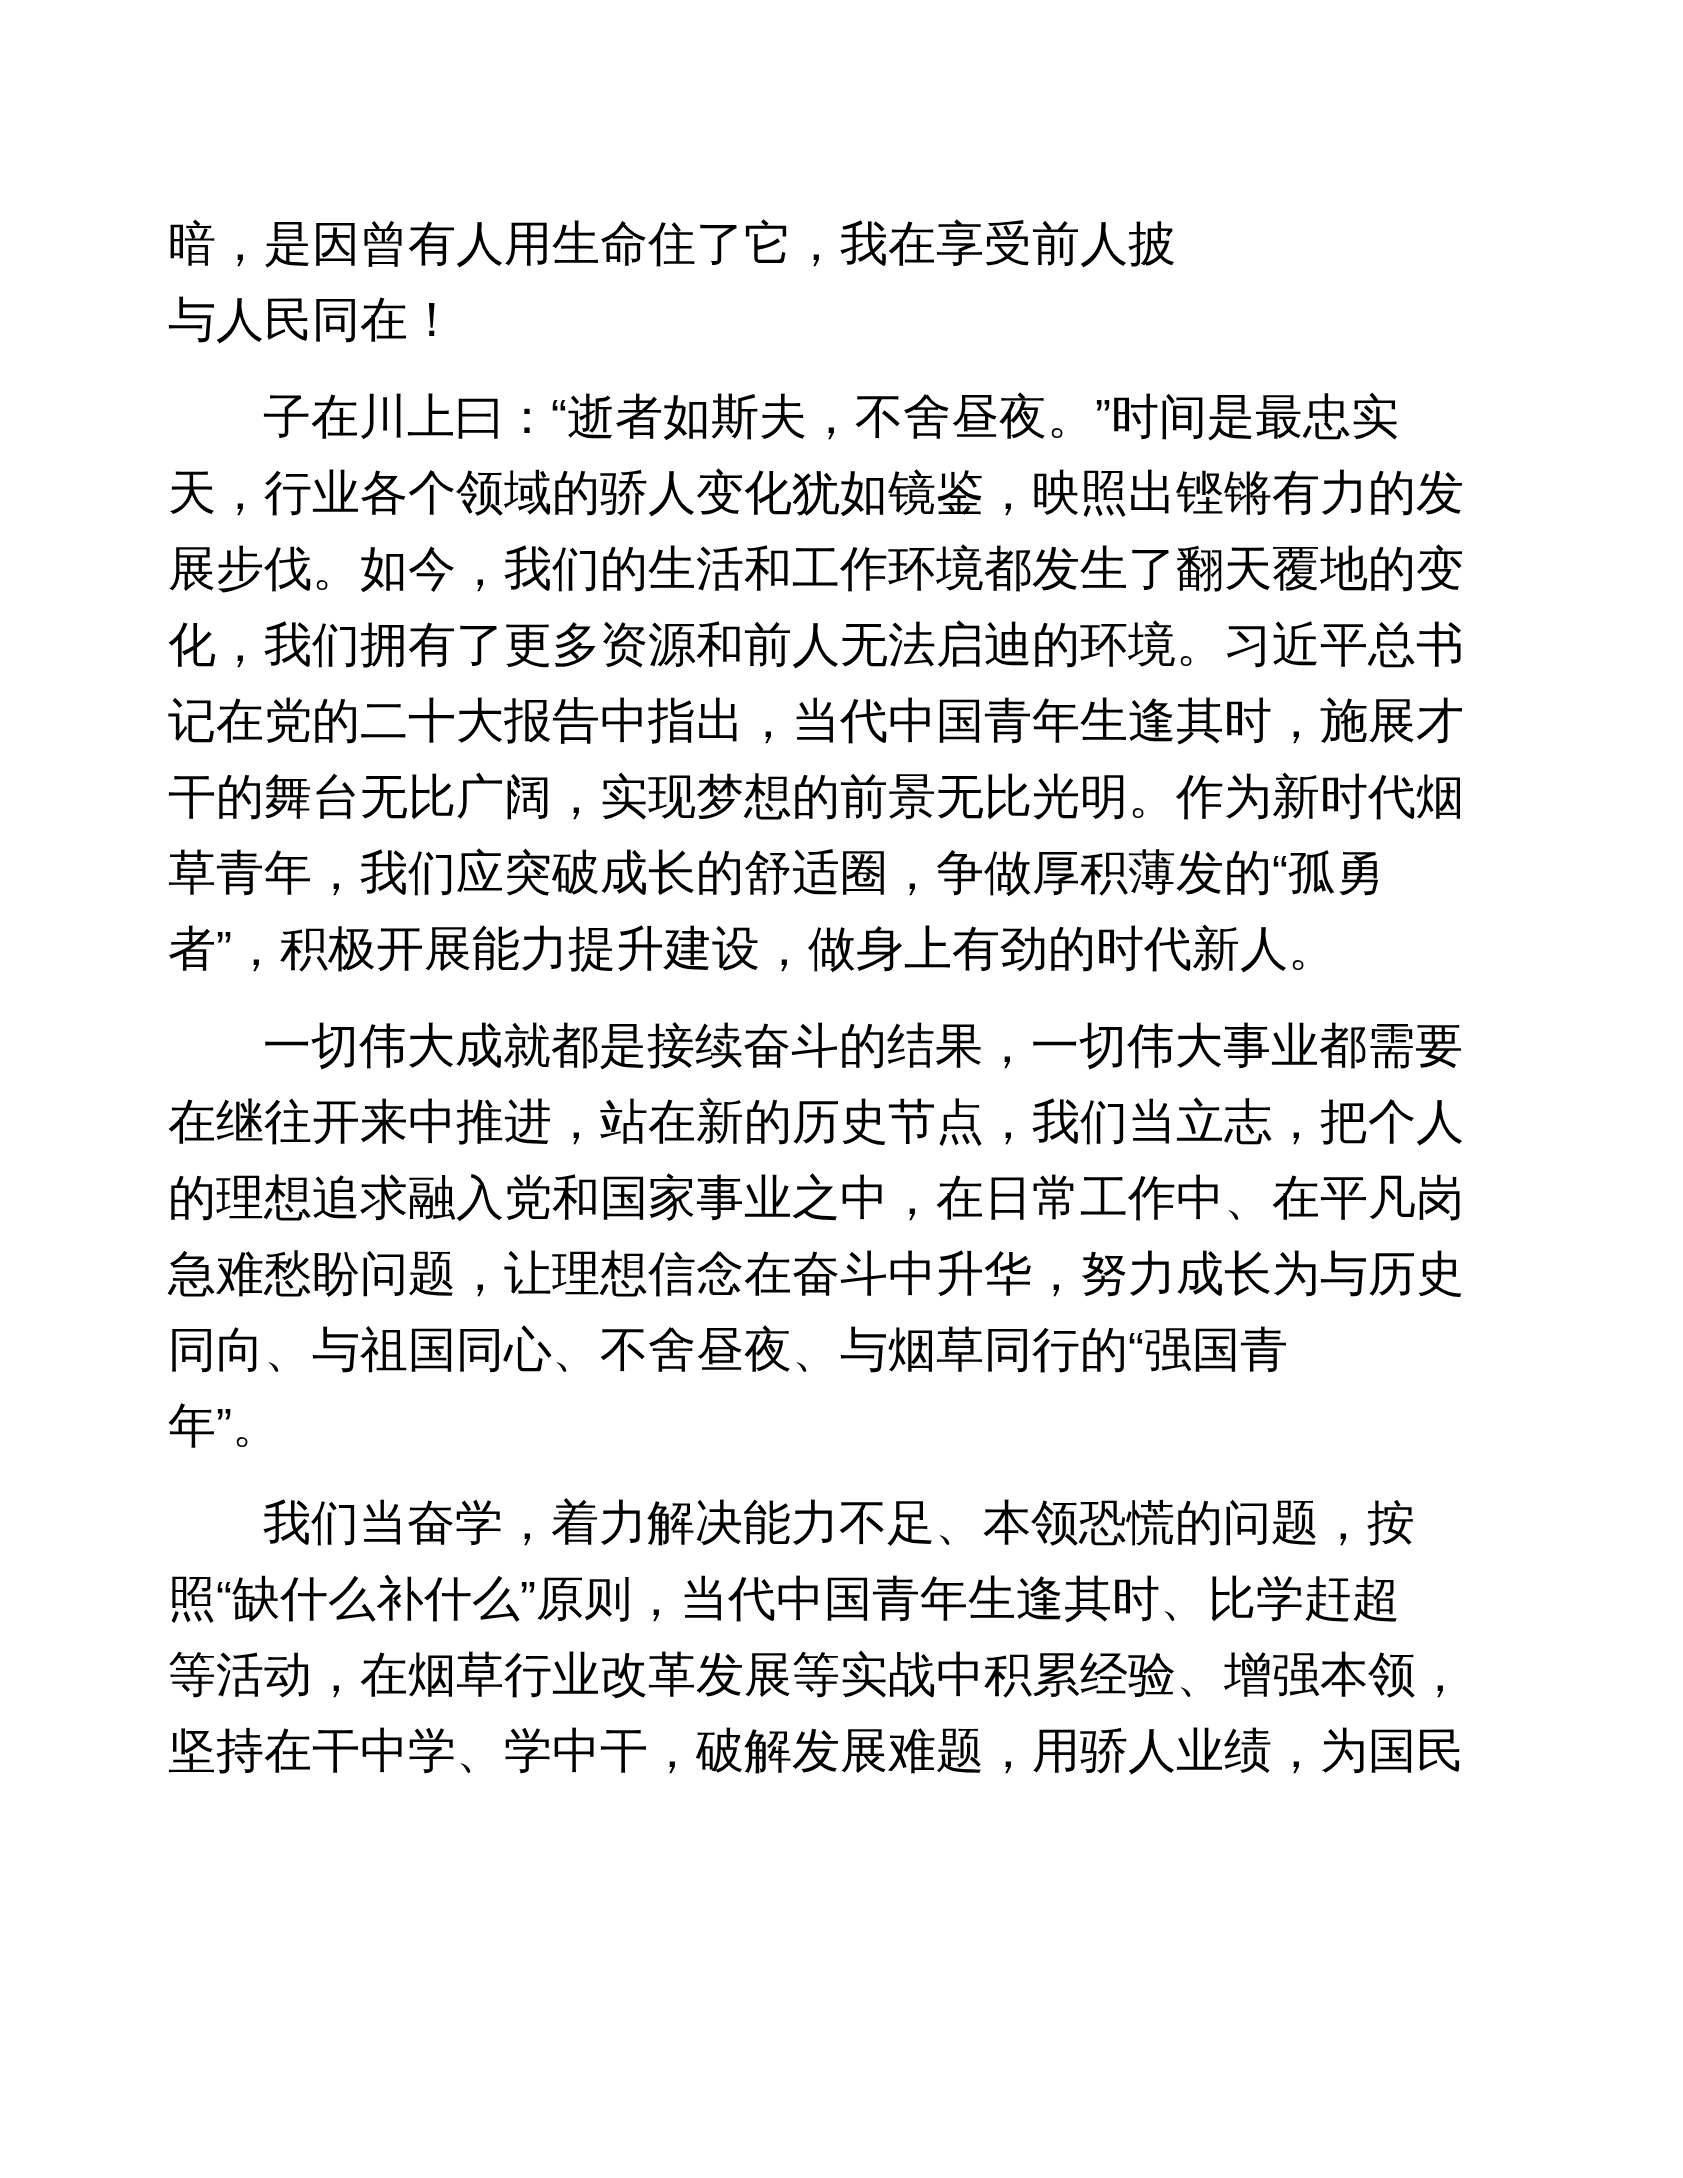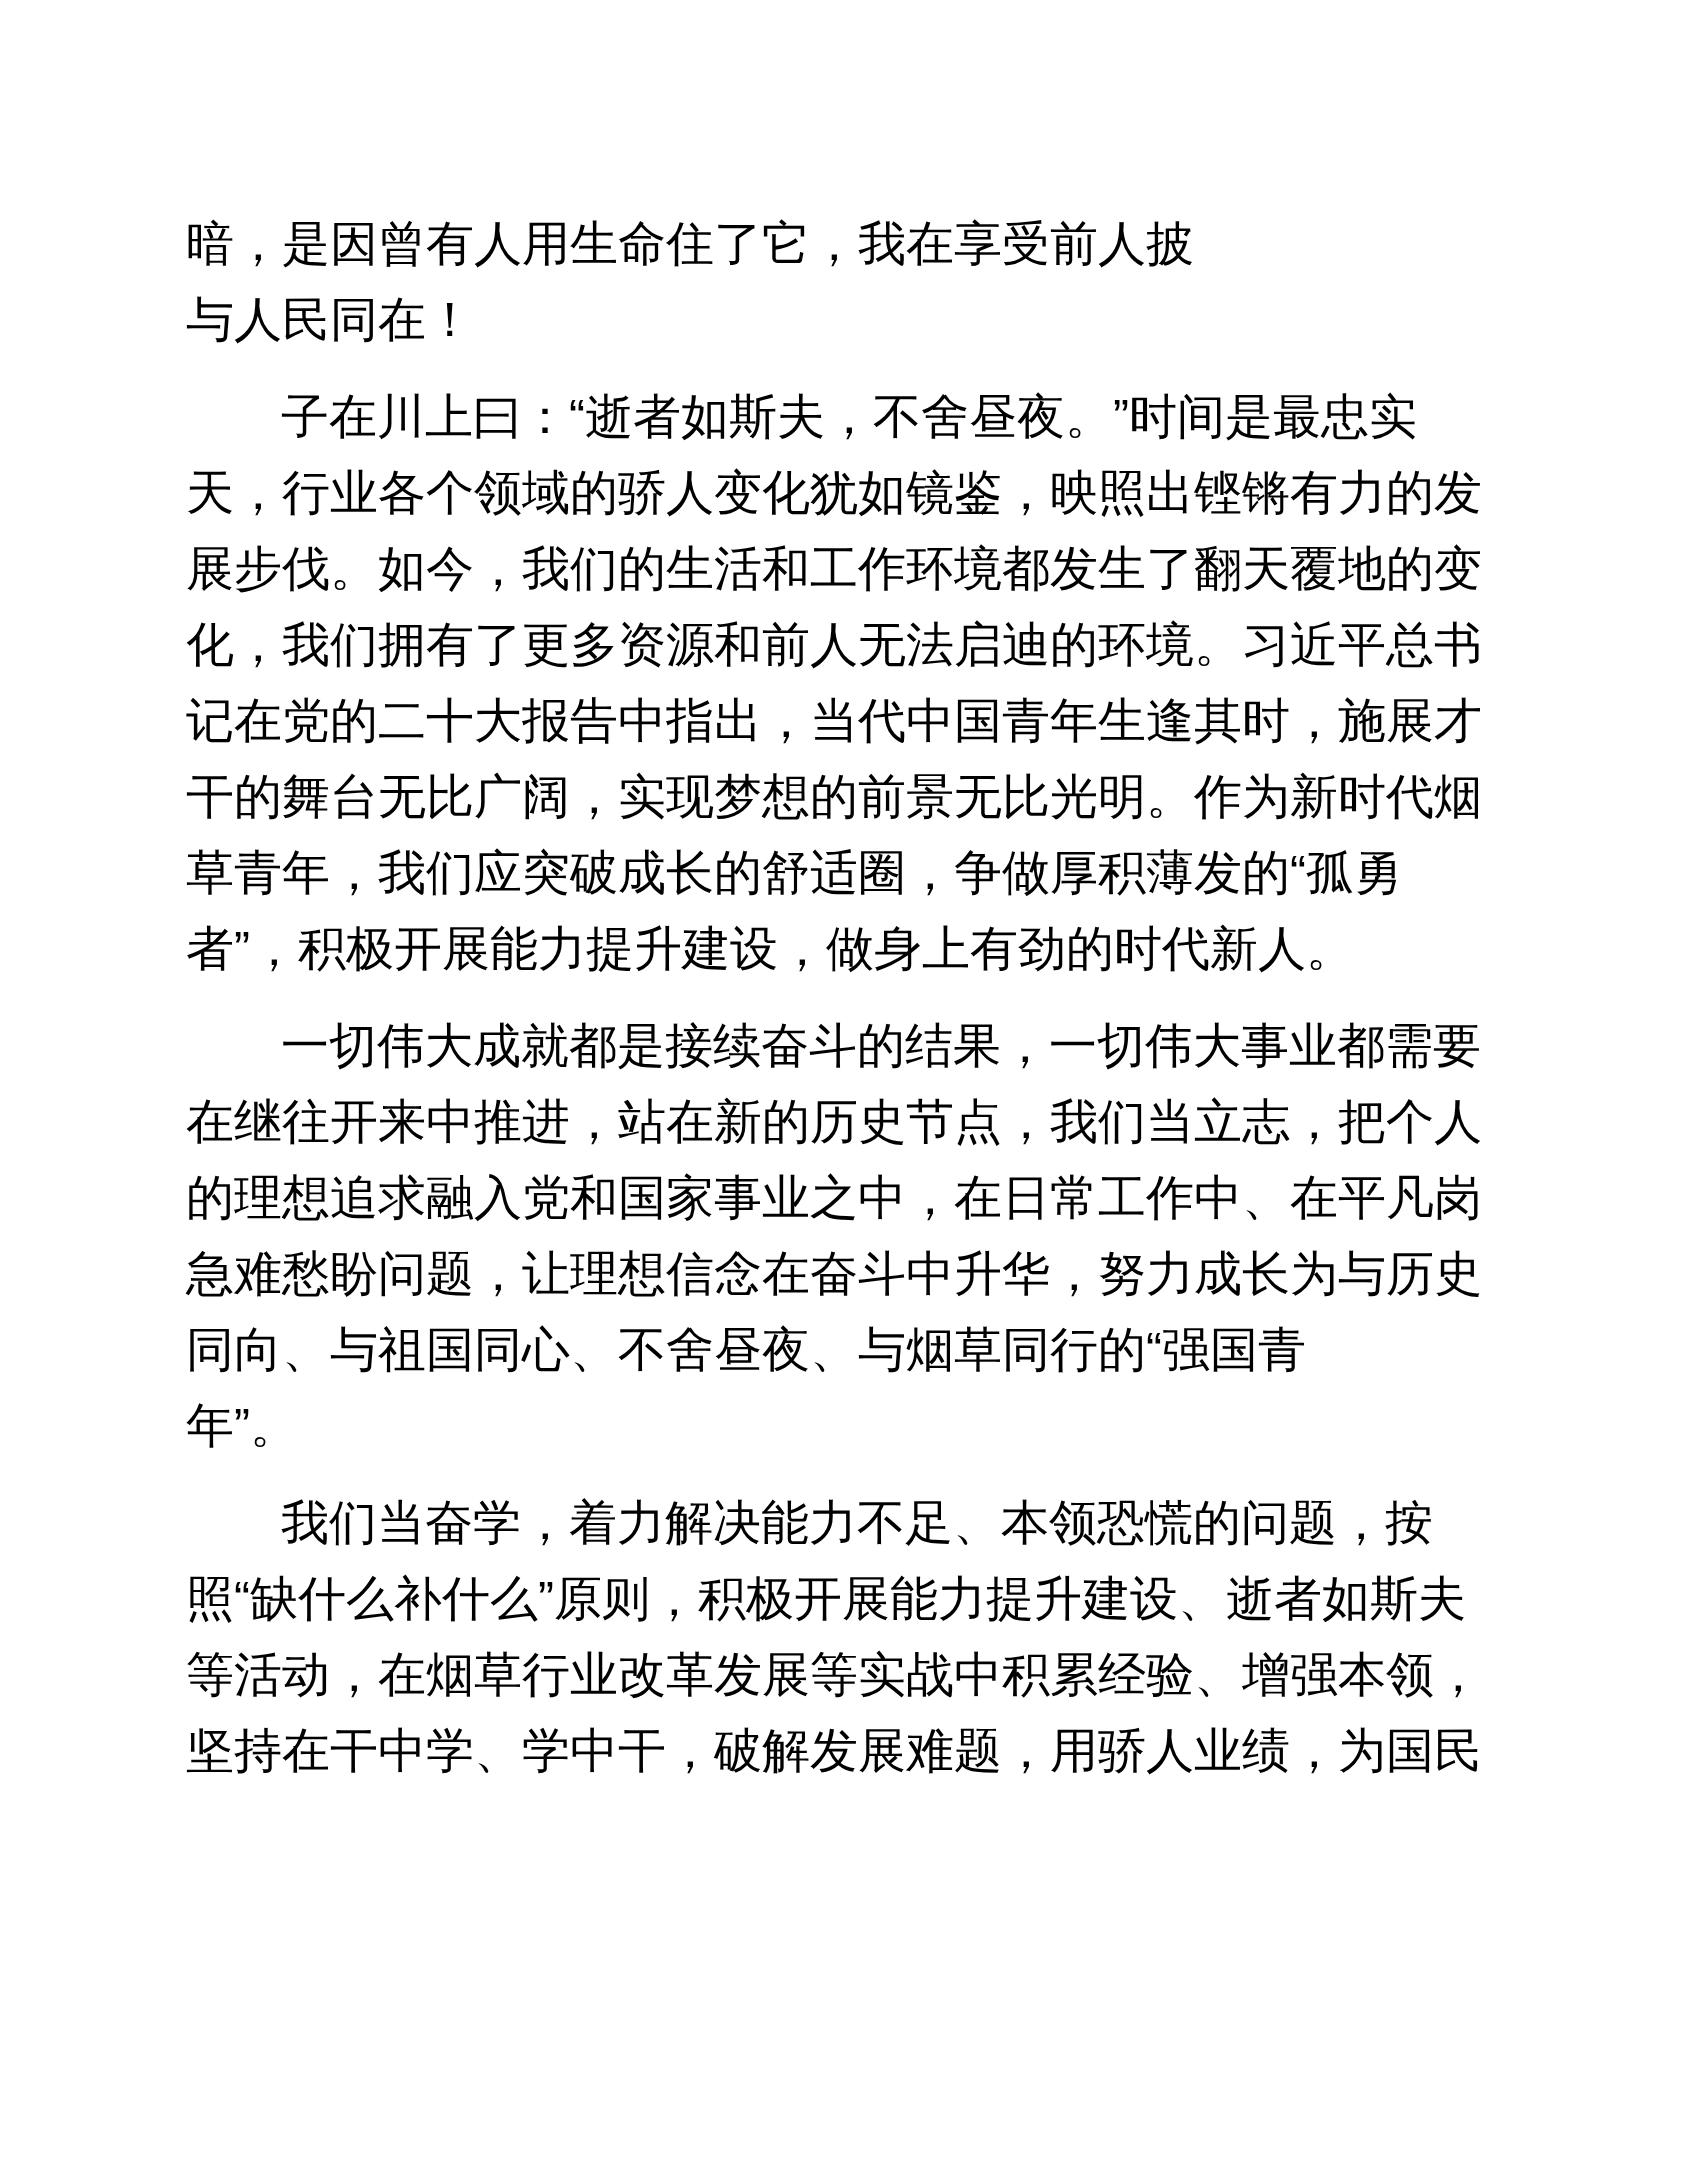--- a/index.html
+++ b/index.html
@@ -24,21 +24,20 @@
   .paragraph + .paragraph {
     margin-top: 21px;
   }
   .line {
     font-size: 48px;
     line-height: 76px;
     white-space: nowrap;
     letter-spacing: 0px;
     text-align: left;
     font-weight: 400;
-    margin-left: 18px;
   }
   .line.indent {
     text-indent: 95px;
   }
 </style>
 </head>
 <body>
 
 <div class="page" style="background: rgb(255, 255, 255); color: rgb(0, 0, 0);">
     <div class="paragraph">
@@ -58,18 +57,18 @@
     <div class="paragraph">
       <div class="line indent">一切伟大成就都是接续奋斗的结果，一切伟大事业都需要</div>
       <div class="line">在继往开来中推进，站在新的历史节点，我们当立志，把个人</div>
       <div class="line">的理想追求融入党和国家事业之中，在日常工作中、在平凡岗</div>
       <div class="line">急难愁盼问题，让理想信念在奋斗中升华，努力成长为与历史</div>
       <div class="line">同向、与祖国同心、不舍昼夜、与烟草同行的“强国青</div>
       <div class="line">年”。</div>
     </div>
     <div class="paragraph">
       <div class="line indent">我们当奋学，着力解决能力不足、本领恐慌的问题，按</div>
-      <div class="line">照“缺什么补什么”原则，积极开展能力提升建设、逝者如斯夫</div>
+      <div class="line">照“缺什么补什么”原则，当代中国青年生逢其时、比学赶超</div>
       <div class="line">等活动，在烟草行业改革发展等实战中积累经验、增强本领，</div>
       <div class="line">坚持在干中学、学中干，破解发展难题，用骄人业绩，为国民</div>
     </div>
   </div>
 
 
 </body></html>

